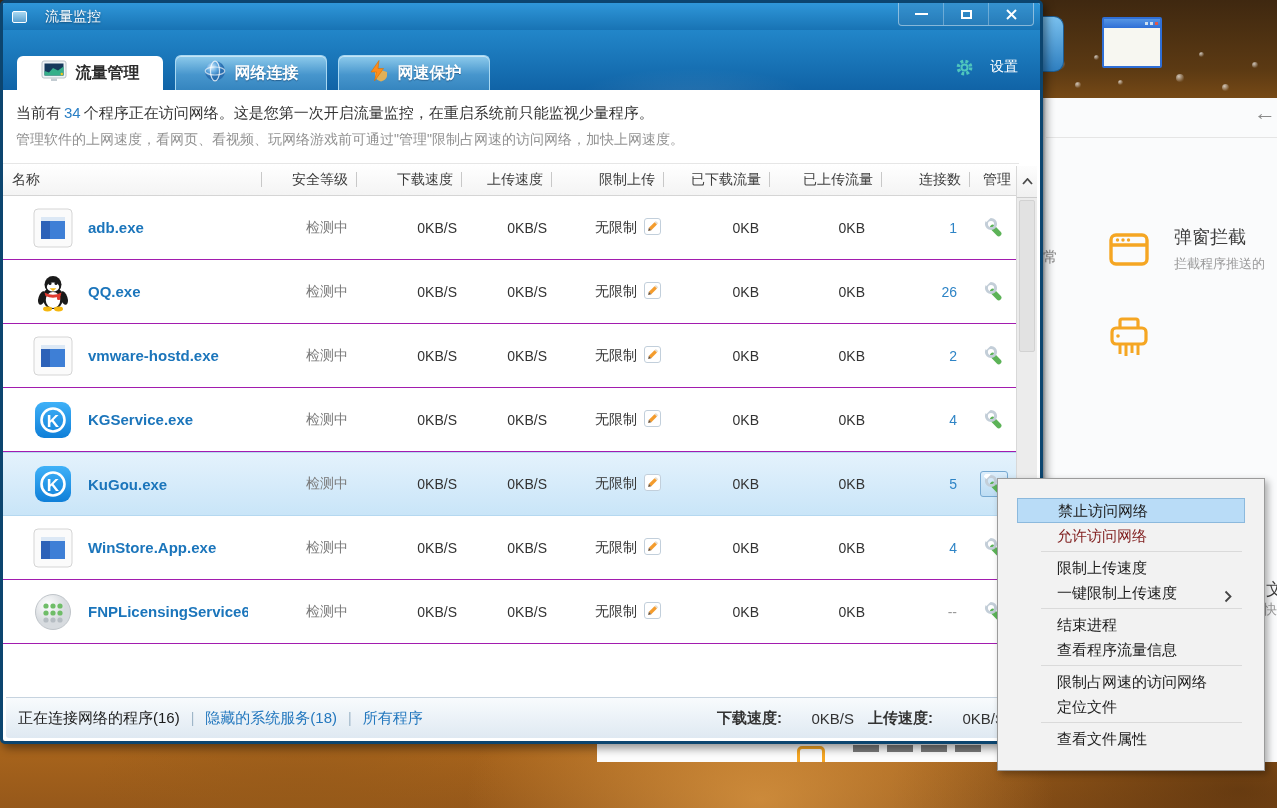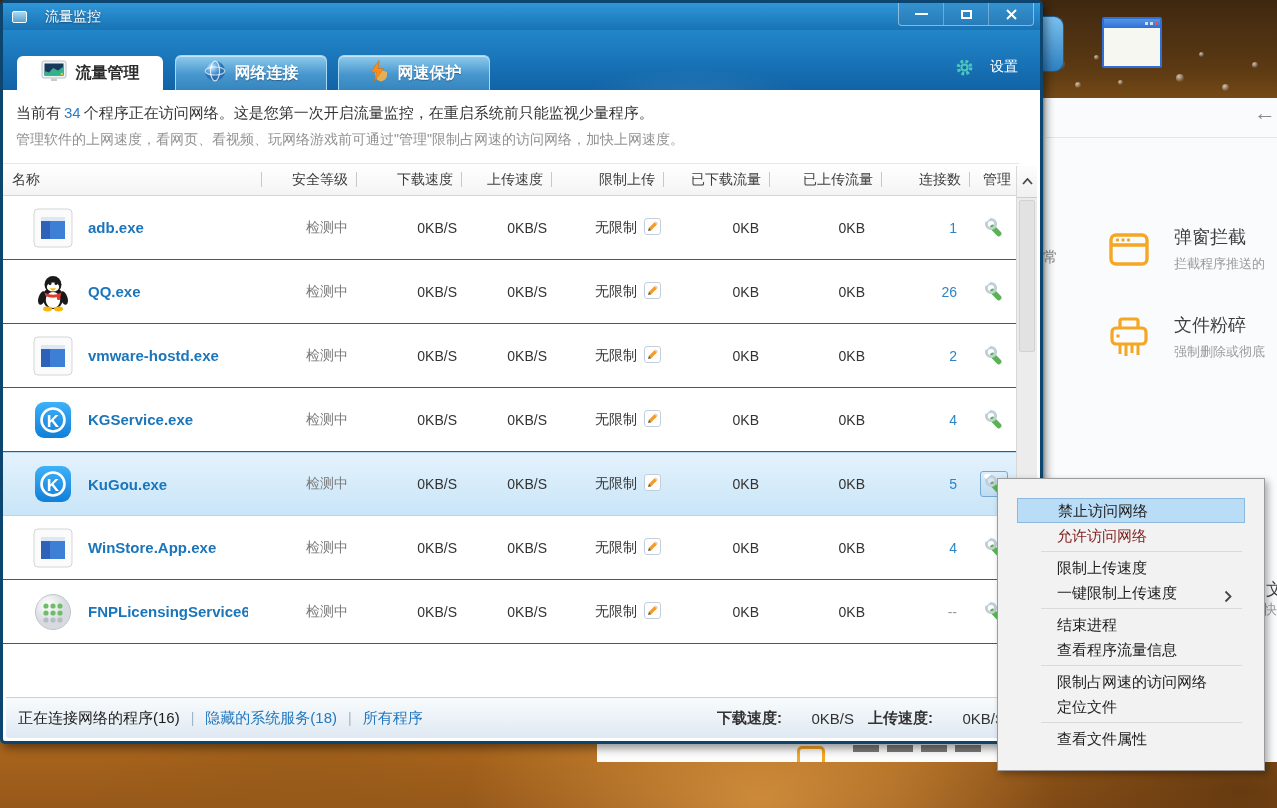--- a/index.html
+++ b/index.html
@@ -153,24 +153,20 @@
     <span class="fico">
       <svg width="46" height="46" viewBox="0 0 46 46">
         <path d="M14 14 V7 a2 2 0 0 1 2-2 h14 a2 2 0 0 1 2 2 v7" fill="none" stroke="#f5a623" stroke-width="3.2"></path>
         <rect x="6" y="14" width="34" height="16" rx="4" fill="none" stroke="#f5a623" stroke-width="3.2"></rect>
         <circle cx="12" cy="22" r="1.8" fill="#f5a623"></circle>
         <line x1="14" y1="30" x2="14" y2="40" stroke="#f5a623" stroke-width="3"></line>
         <line x1="20" y1="30" x2="20" y2="42" stroke="#f5a623" stroke-width="3"></line>
         <line x1="26" y1="30" x2="26" y2="39" stroke="#f5a623" stroke-width="3"></line>
         <line x1="32" y1="30" x2="32" y2="41" stroke="#f5a623" stroke-width="3"></line>
       </svg>
-    </span>
-    <span>
-      <div class="f-title">文件粉碎</div>
-      <div class="f-desc">强制删除或彻底</div>
     </span>
   </div>
 
   <div class="clip-char-1">文</div>
   <div class="clip-char-2">快</div>
 </div>
 
 <div class="strip">
   <span class="oico"></span>
   <span class="frag" style="left:256px;width:26px"></span>

